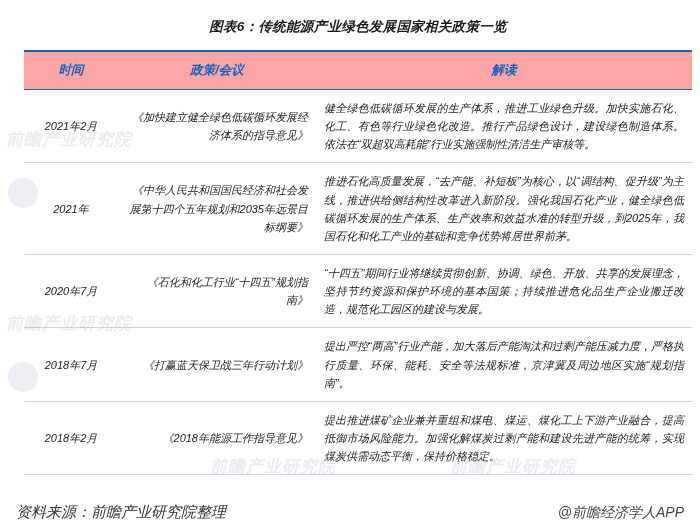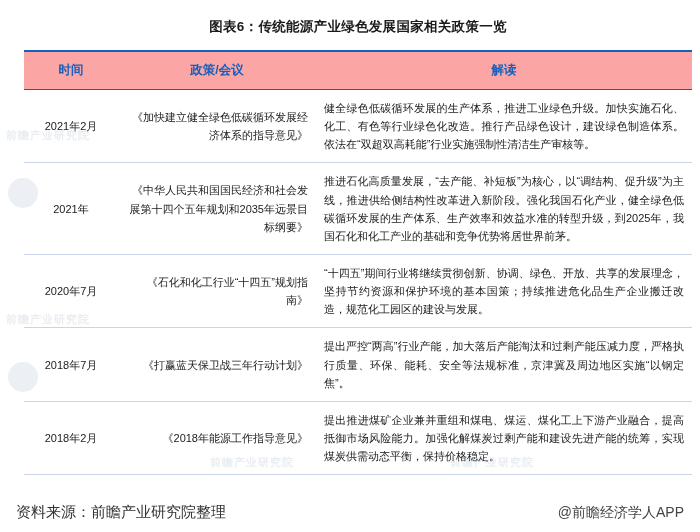--- a/index.html
+++ b/index.html
@@ -14,20 +14,21 @@
     color: #222222;
     position: relative;
     overflow: hidden;
   }
   .page {
     position: relative;
     width: 700px;
     height: 532px;
     box-sizing: border-box;
     padding: 16px 0 0 16px;
+    font-style: italic;
   }
   .title {
     text-align: center;
     font-size: 13.5px;
     font-weight: bold;
     color: #1a1a1a;
     letter-spacing: 0.3px;
     margin: 2px 0 14px 0;
   }
   table.policy-table {
@@ -86,21 +87,21 @@
     position: absolute;
     right: 16px;
     bottom: 10px;
     font-size: 14px;
     color: #444444;
   }
   
   .wm {
     position: absolute;
     color: rgba(120, 140, 170, 0.16);
-    font-size: 11px;
+    font-size: 17px;
     font-weight: bold;
     letter-spacing: 1px;
     pointer-events: none;
     user-select: none;
     white-space: nowrap;
   }
   .wm-circle {
     position: absolute;
     width: 30px;
     height: 30px;
@@ -142,21 +143,21 @@
         <td class="col-interp">推进石化高质量发展，“去产能、补短板”为核心，以“调结构、促升级”为主线，推进供给侧结构性改革进入新阶段。强化我国石化产业，健全绿色低碳循环发展的生产体系、生产效率和效益水准的转型升级，到2025年，我国石化和化工产业的基础和竞争优势将居世界前茅。</td>
       </tr>
       <tr>
         <td class="col-time">2020年7月</td>
         <td class="col-policy">《石化和化工行业“十四五”规划指南》</td>
         <td class="col-interp">“十四五”期间行业将继续贯彻创新、协调、绿色、开放、共享的发展理念，坚持节约资源和保护环境的基本国策；持续推进危化品生产企业搬迁改造，规范化工园区的建设与发展。</td>
       </tr>
       <tr>
         <td class="col-time">2018年7月</td>
         <td class="col-policy">《打赢蓝天保卫战三年行动计划》</td>
-        <td class="col-interp">提出严控“两高”行业产能，加大落后产能淘汰和过剩产能压减力度，严格执行质量、环保、能耗、安全等法规标准，京津冀及周边地区实施“以钢定焦”。</td>
+        <td class="col-interp">提出严控“两高”行业产能，加大落后产能淘汰和过剩产能压减力度，严格执行质量、环保、能耗、安全等法规标准，京津冀及周边地区实施“规划指南”。</td>
       </tr>
       <tr>
         <td class="col-time">2018年2月</td>
         <td class="col-policy">《2018年能源工作指导意见》</td>
         <td class="col-interp">提出推进煤矿企业兼并重组和煤电、煤运、煤化工上下游产业融合，提高抵御市场风险能力。加强化解煤炭过剩产能和建设先进产能的统筹，实现煤炭供需动态平衡，保持价格稳定。</td>
       </tr>
     </tbody>
   </table>
 
   <div class="wm-circle wmc1"></div>

